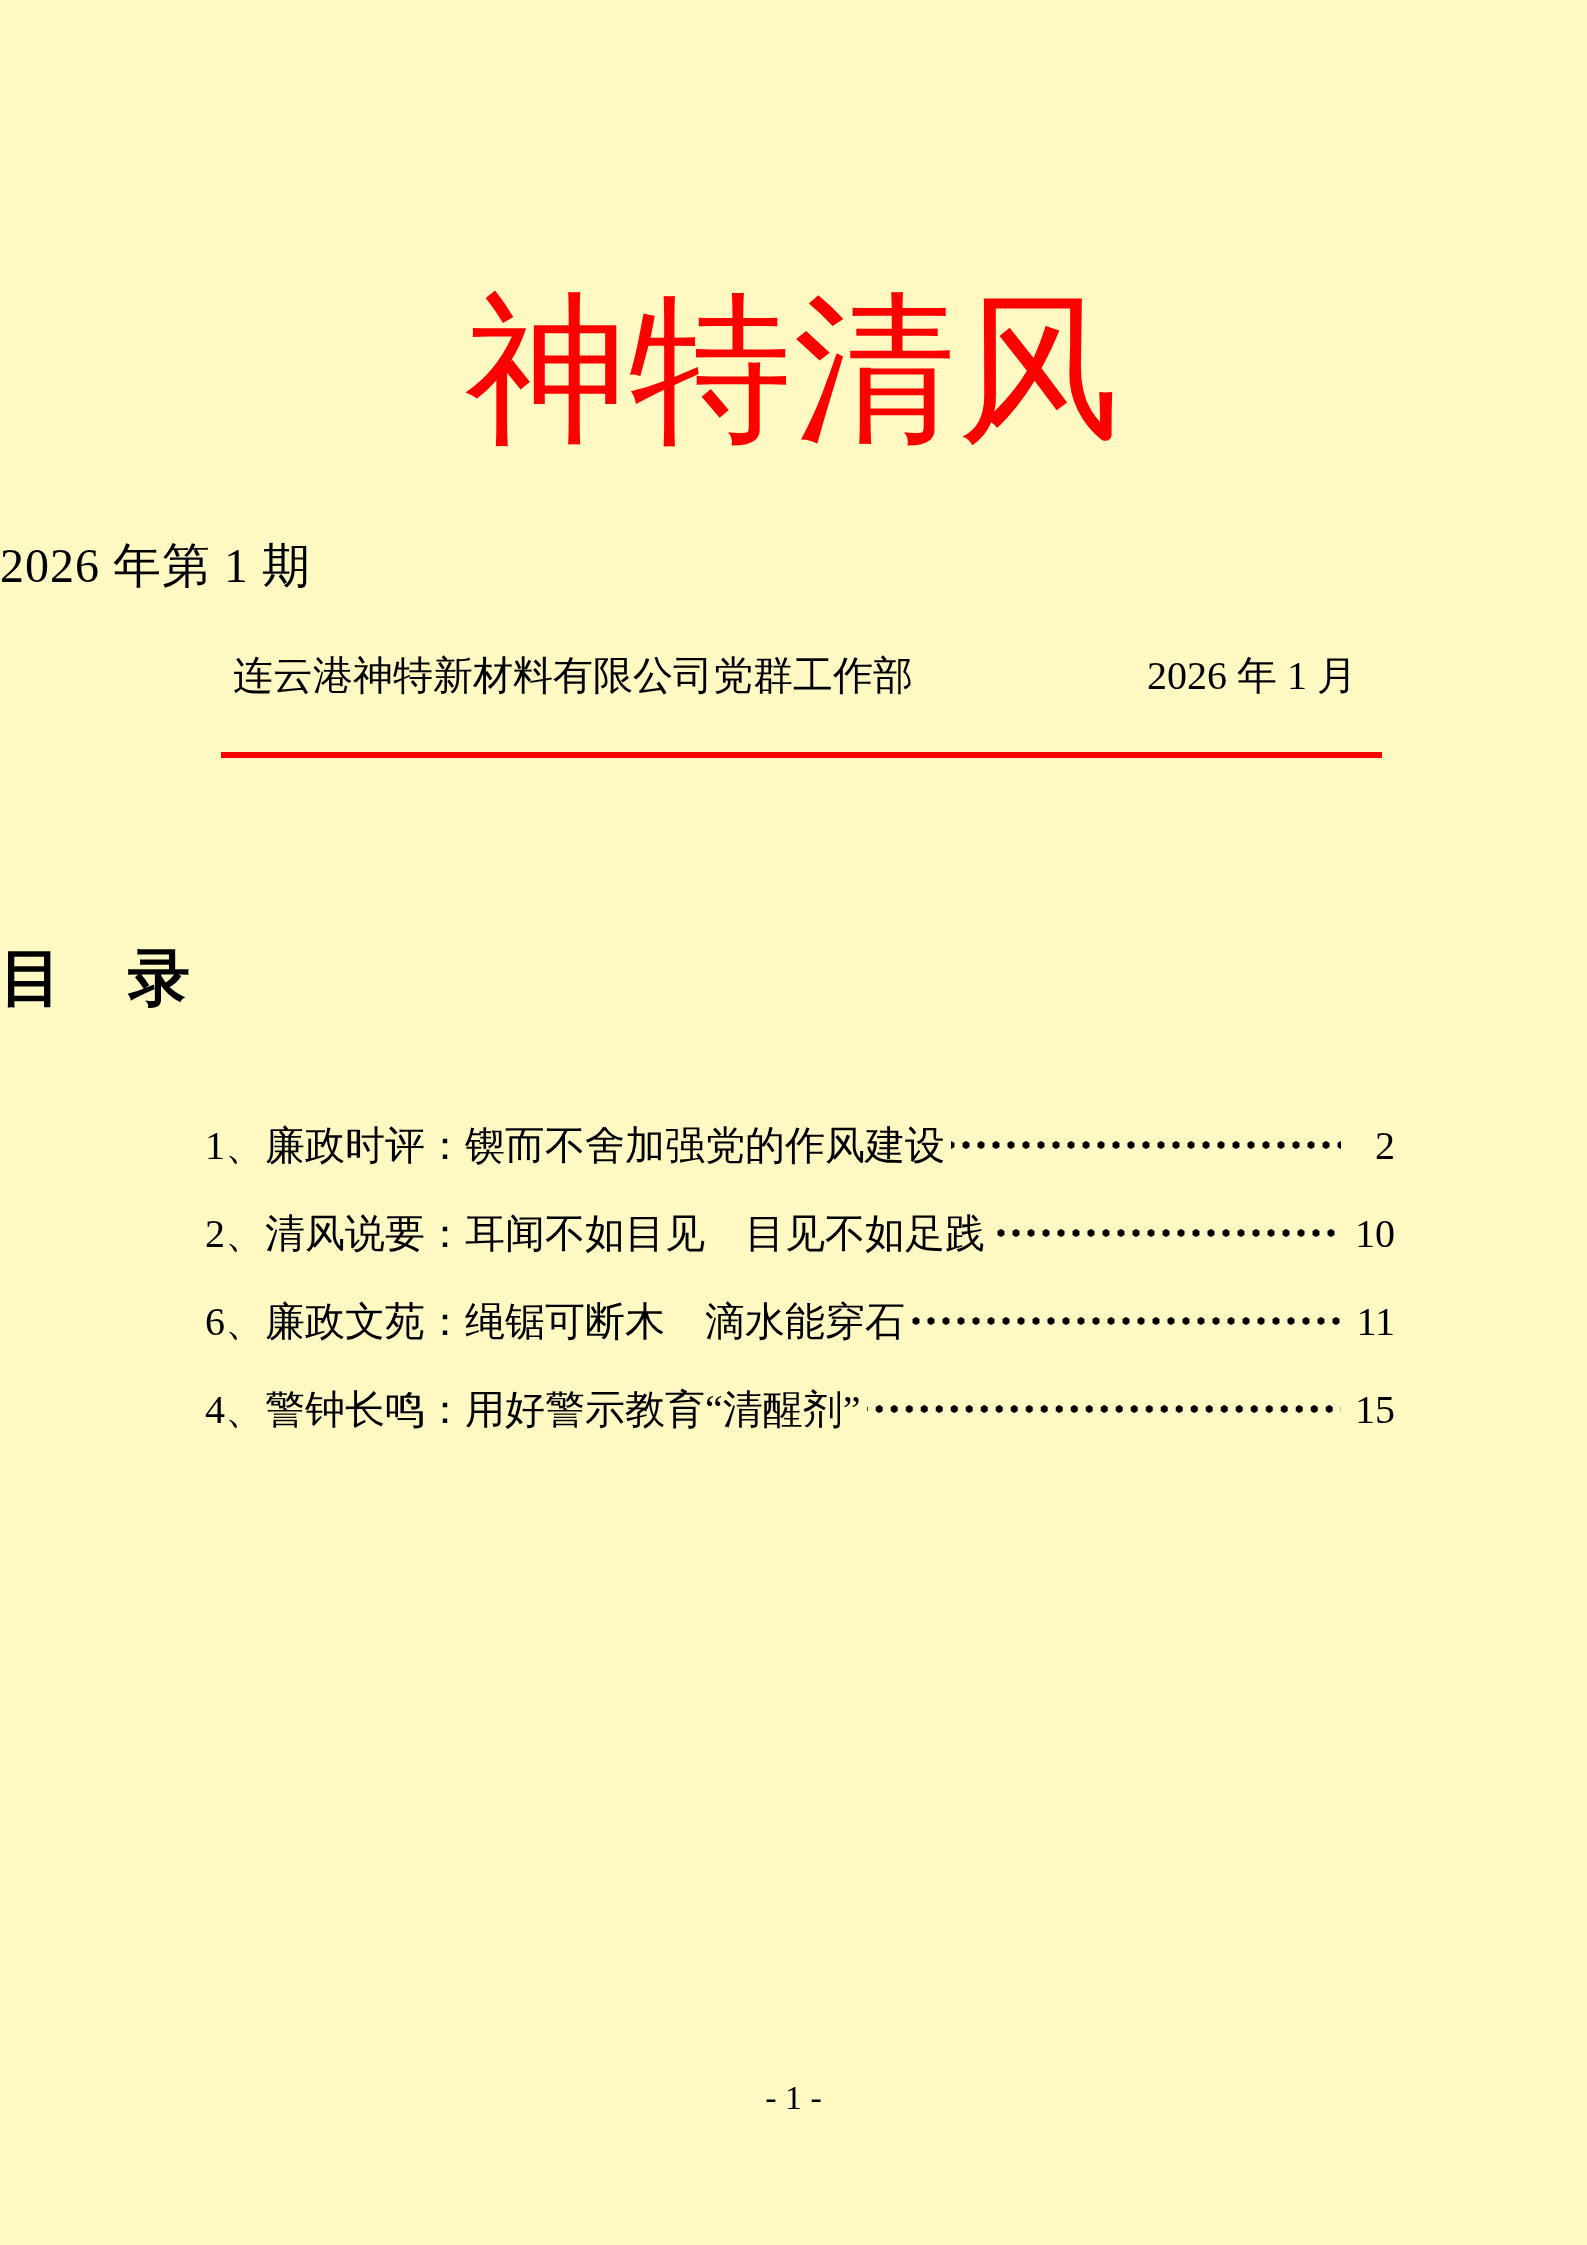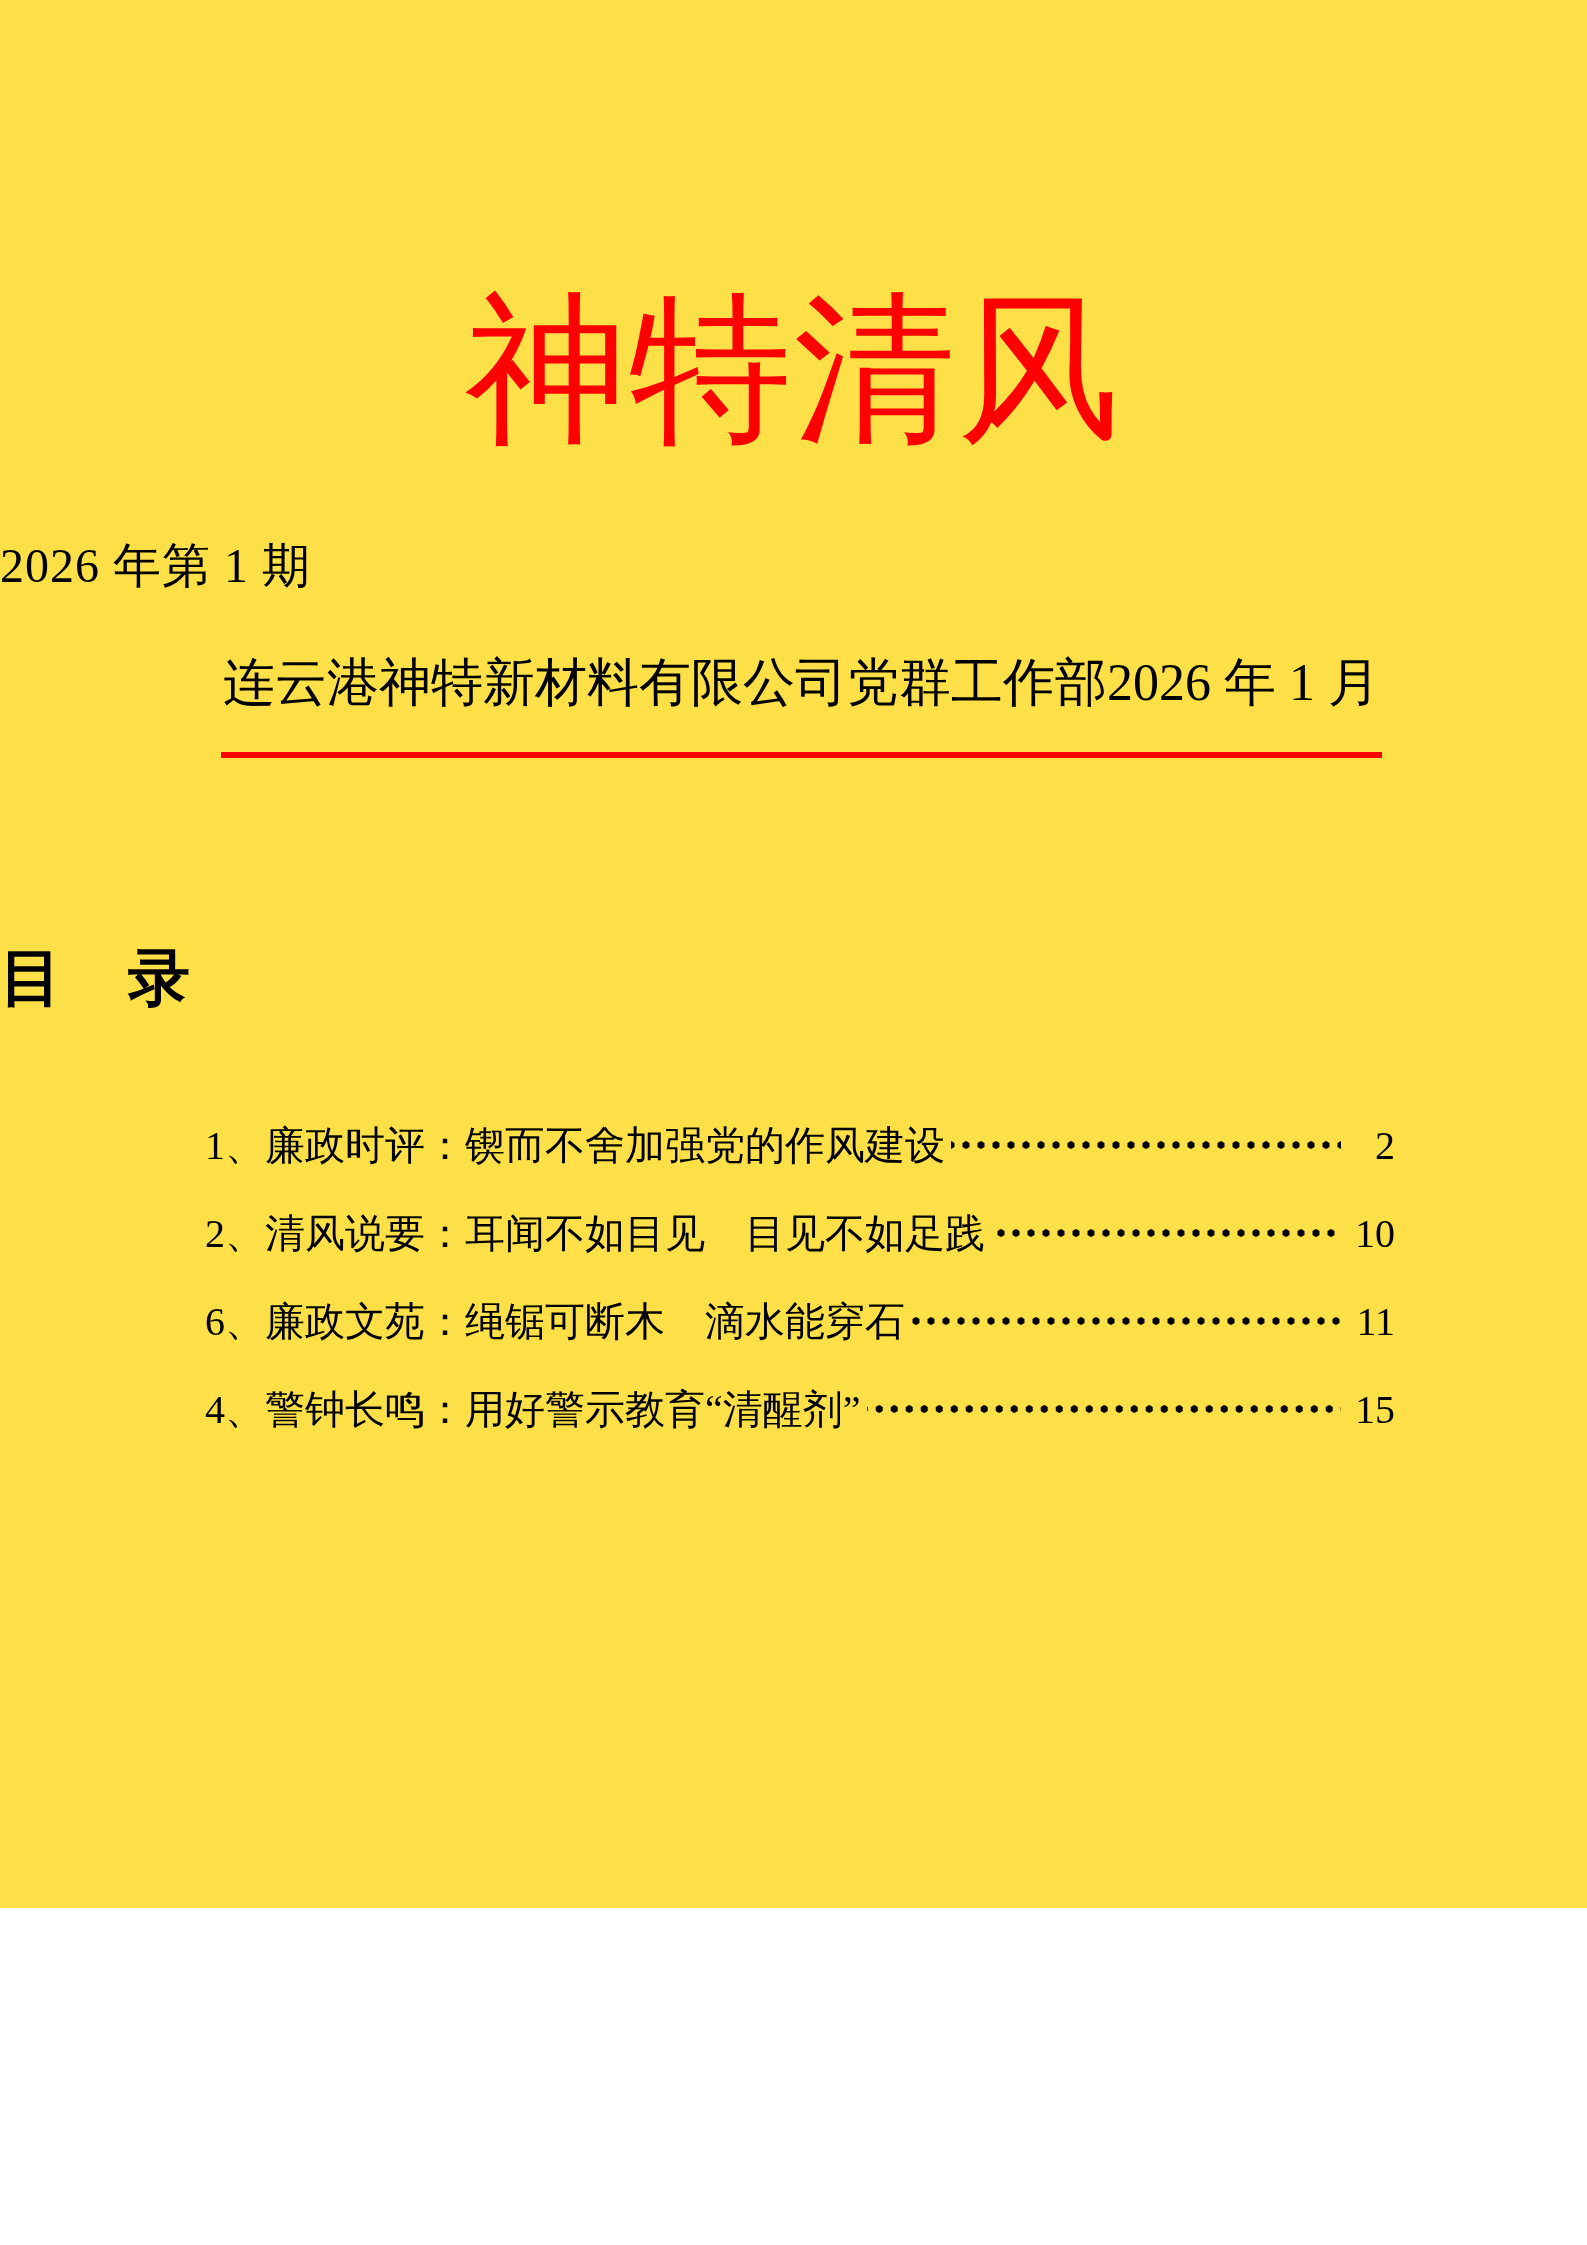--- a/index.html
+++ b/index.html
@@ -3,22 +3,22 @@
 <meta charset="utf-8">
 <style>
   html, body {
     margin: 0;
     padding: 0;
     background: #ffffff;
   }
   .page {
     position: relative;
     width: 1587px;
-    height: 1908px;
-    background: #fde047;
+    height: 2245px;
+    background: #fef9c3;
     color: #000000;
     font-family: "Liberation Serif", "DejaVu Serif", serif;
     overflow: hidden;
   }
   .title {
     position: absolute;
     top: 278px;
     left: 0;
     width: 100%;
     margin: 0;
@@ -36,26 +36,26 @@
     left: 0;
     width: 100%;
     text-align: left;
     font-size: 48px;
     line-height: 1.15;
     letter-spacing: 1px;
   }
   .pub-row {
     position: absolute;
     top: 653px;
-    left: 223px;
+    left: 233px;
     width: 1124px;
     display: flex;
     justify-content: space-between;
     align-items: flex-end;
-    font-size: 52px;
+    font-size: 40px;
     line-height: 1.15;
   }
   .publisher { white-space: nowrap; }
   .pub-date  { white-space: nowrap; }
   .rule {
     position: absolute;
     top: 752px;
     left: 221px;
     width: 1161px;
     height: 6px;

